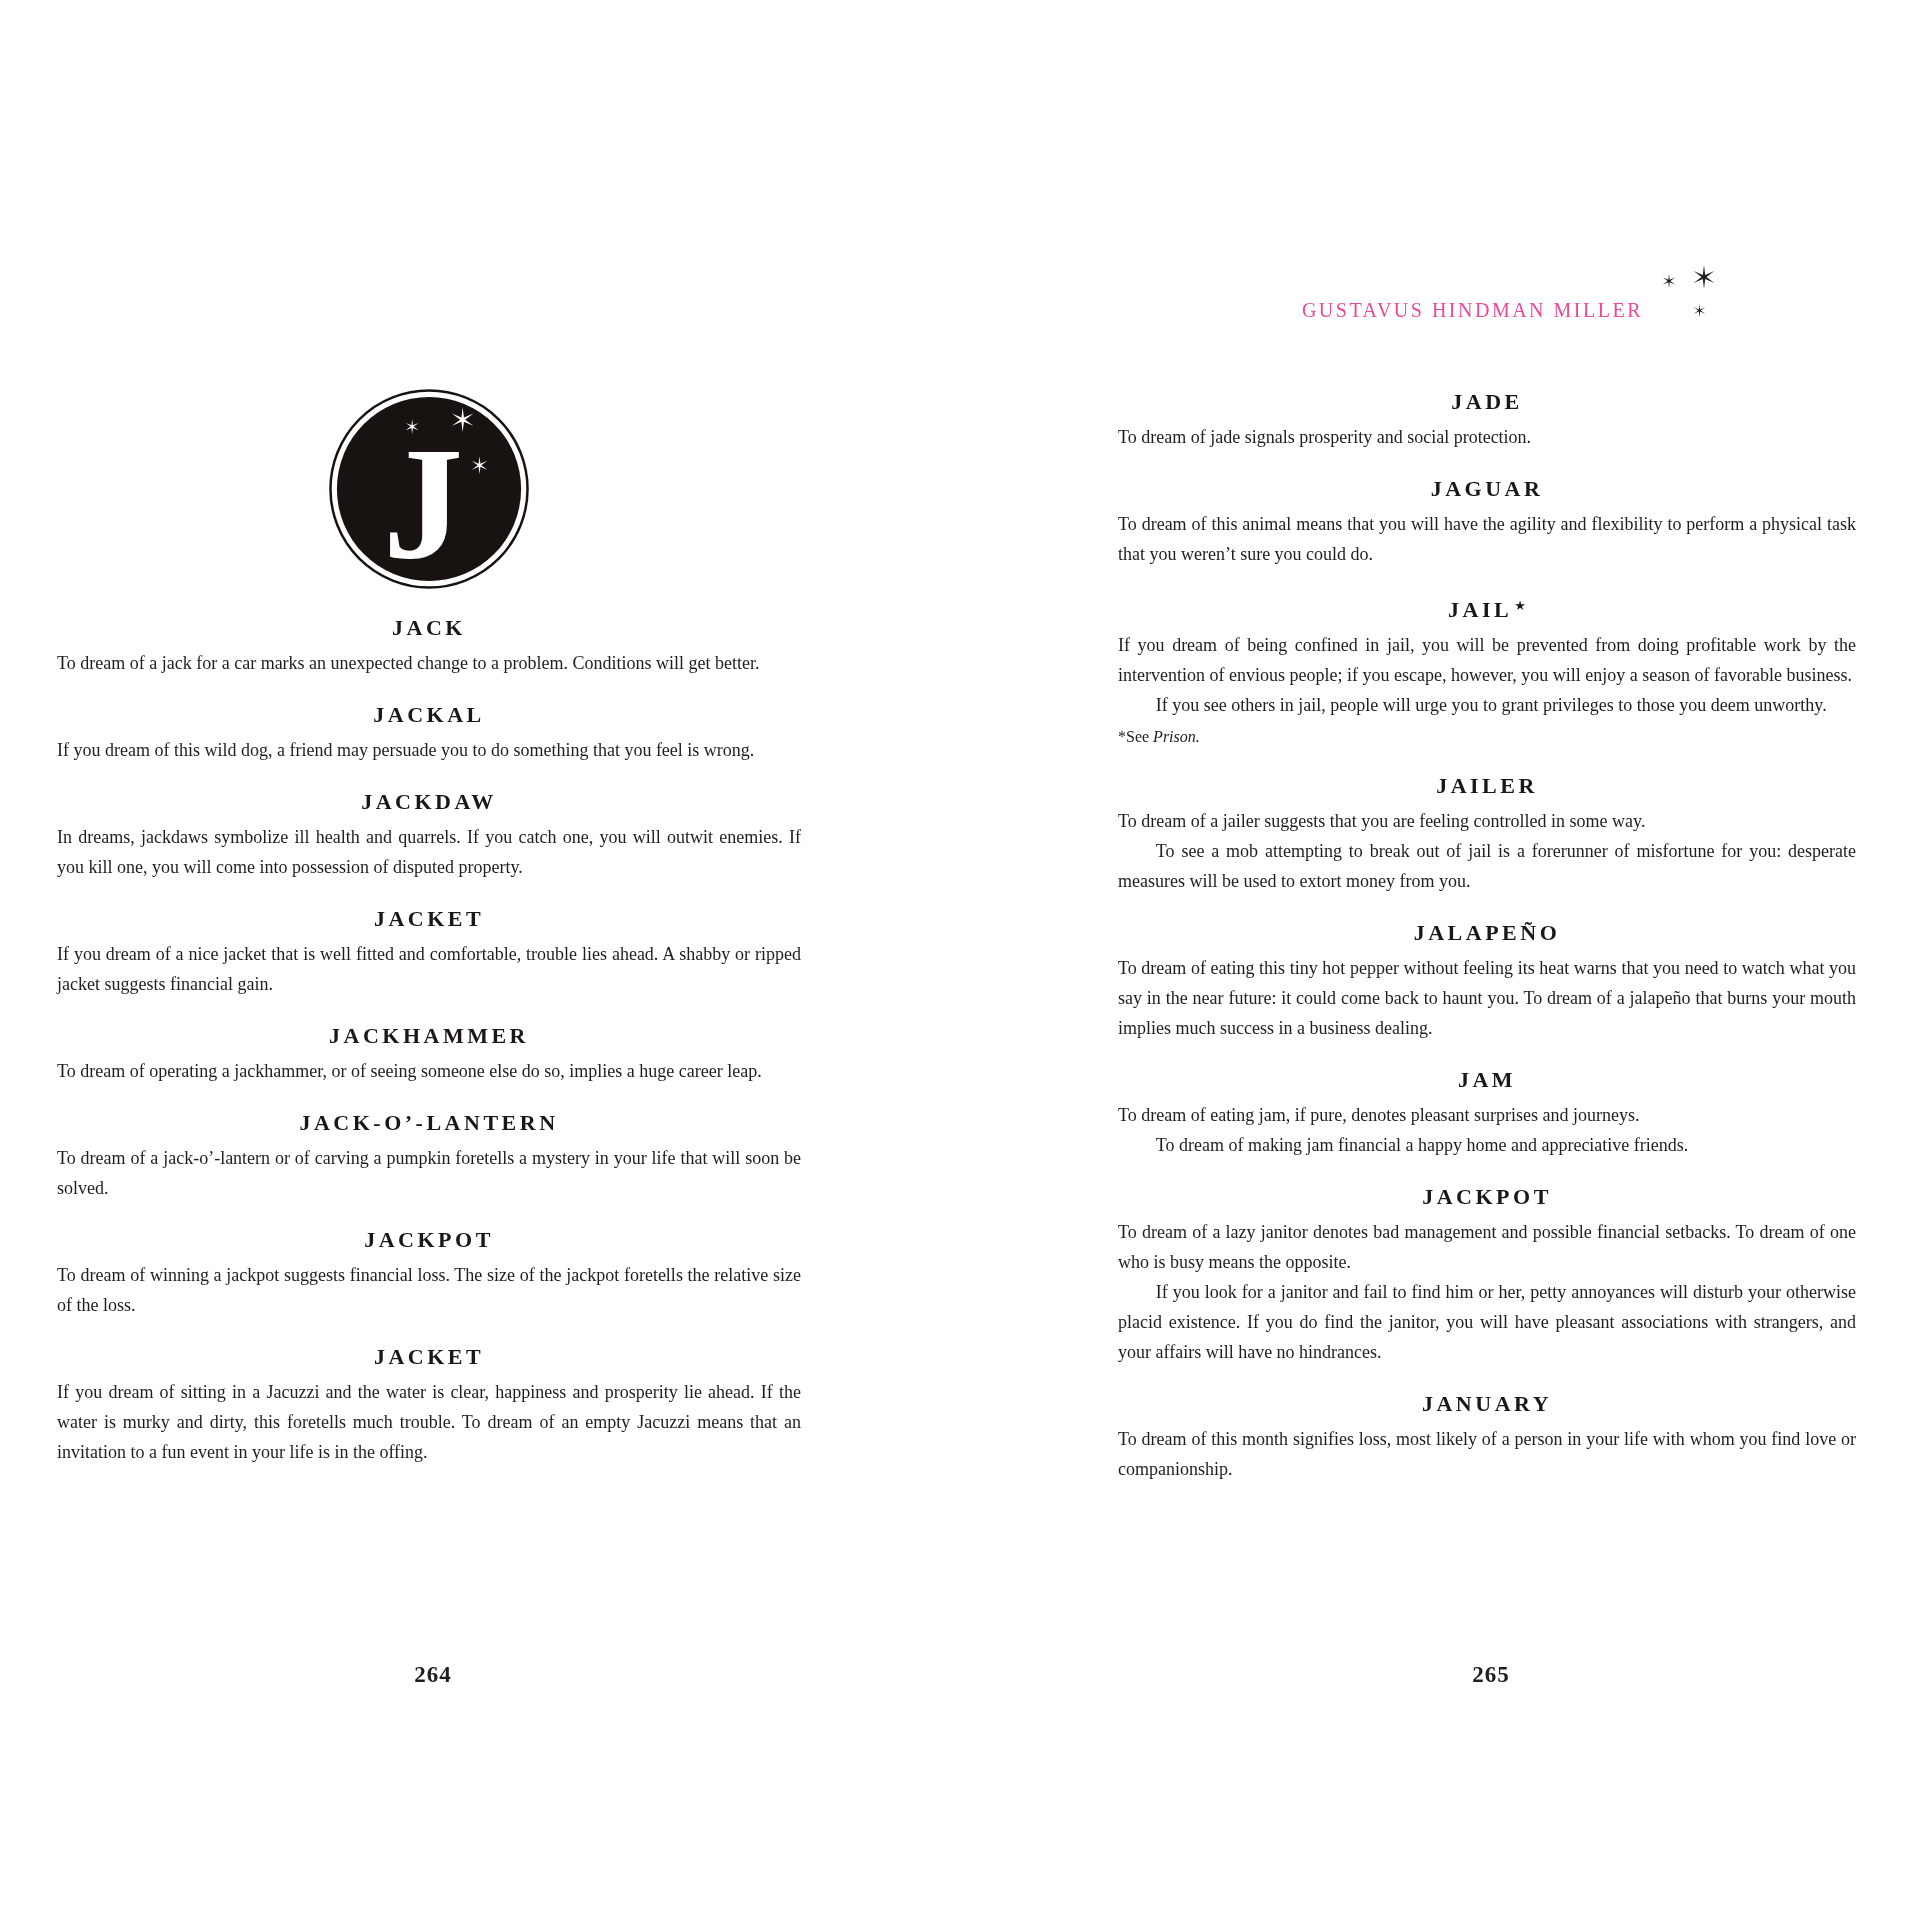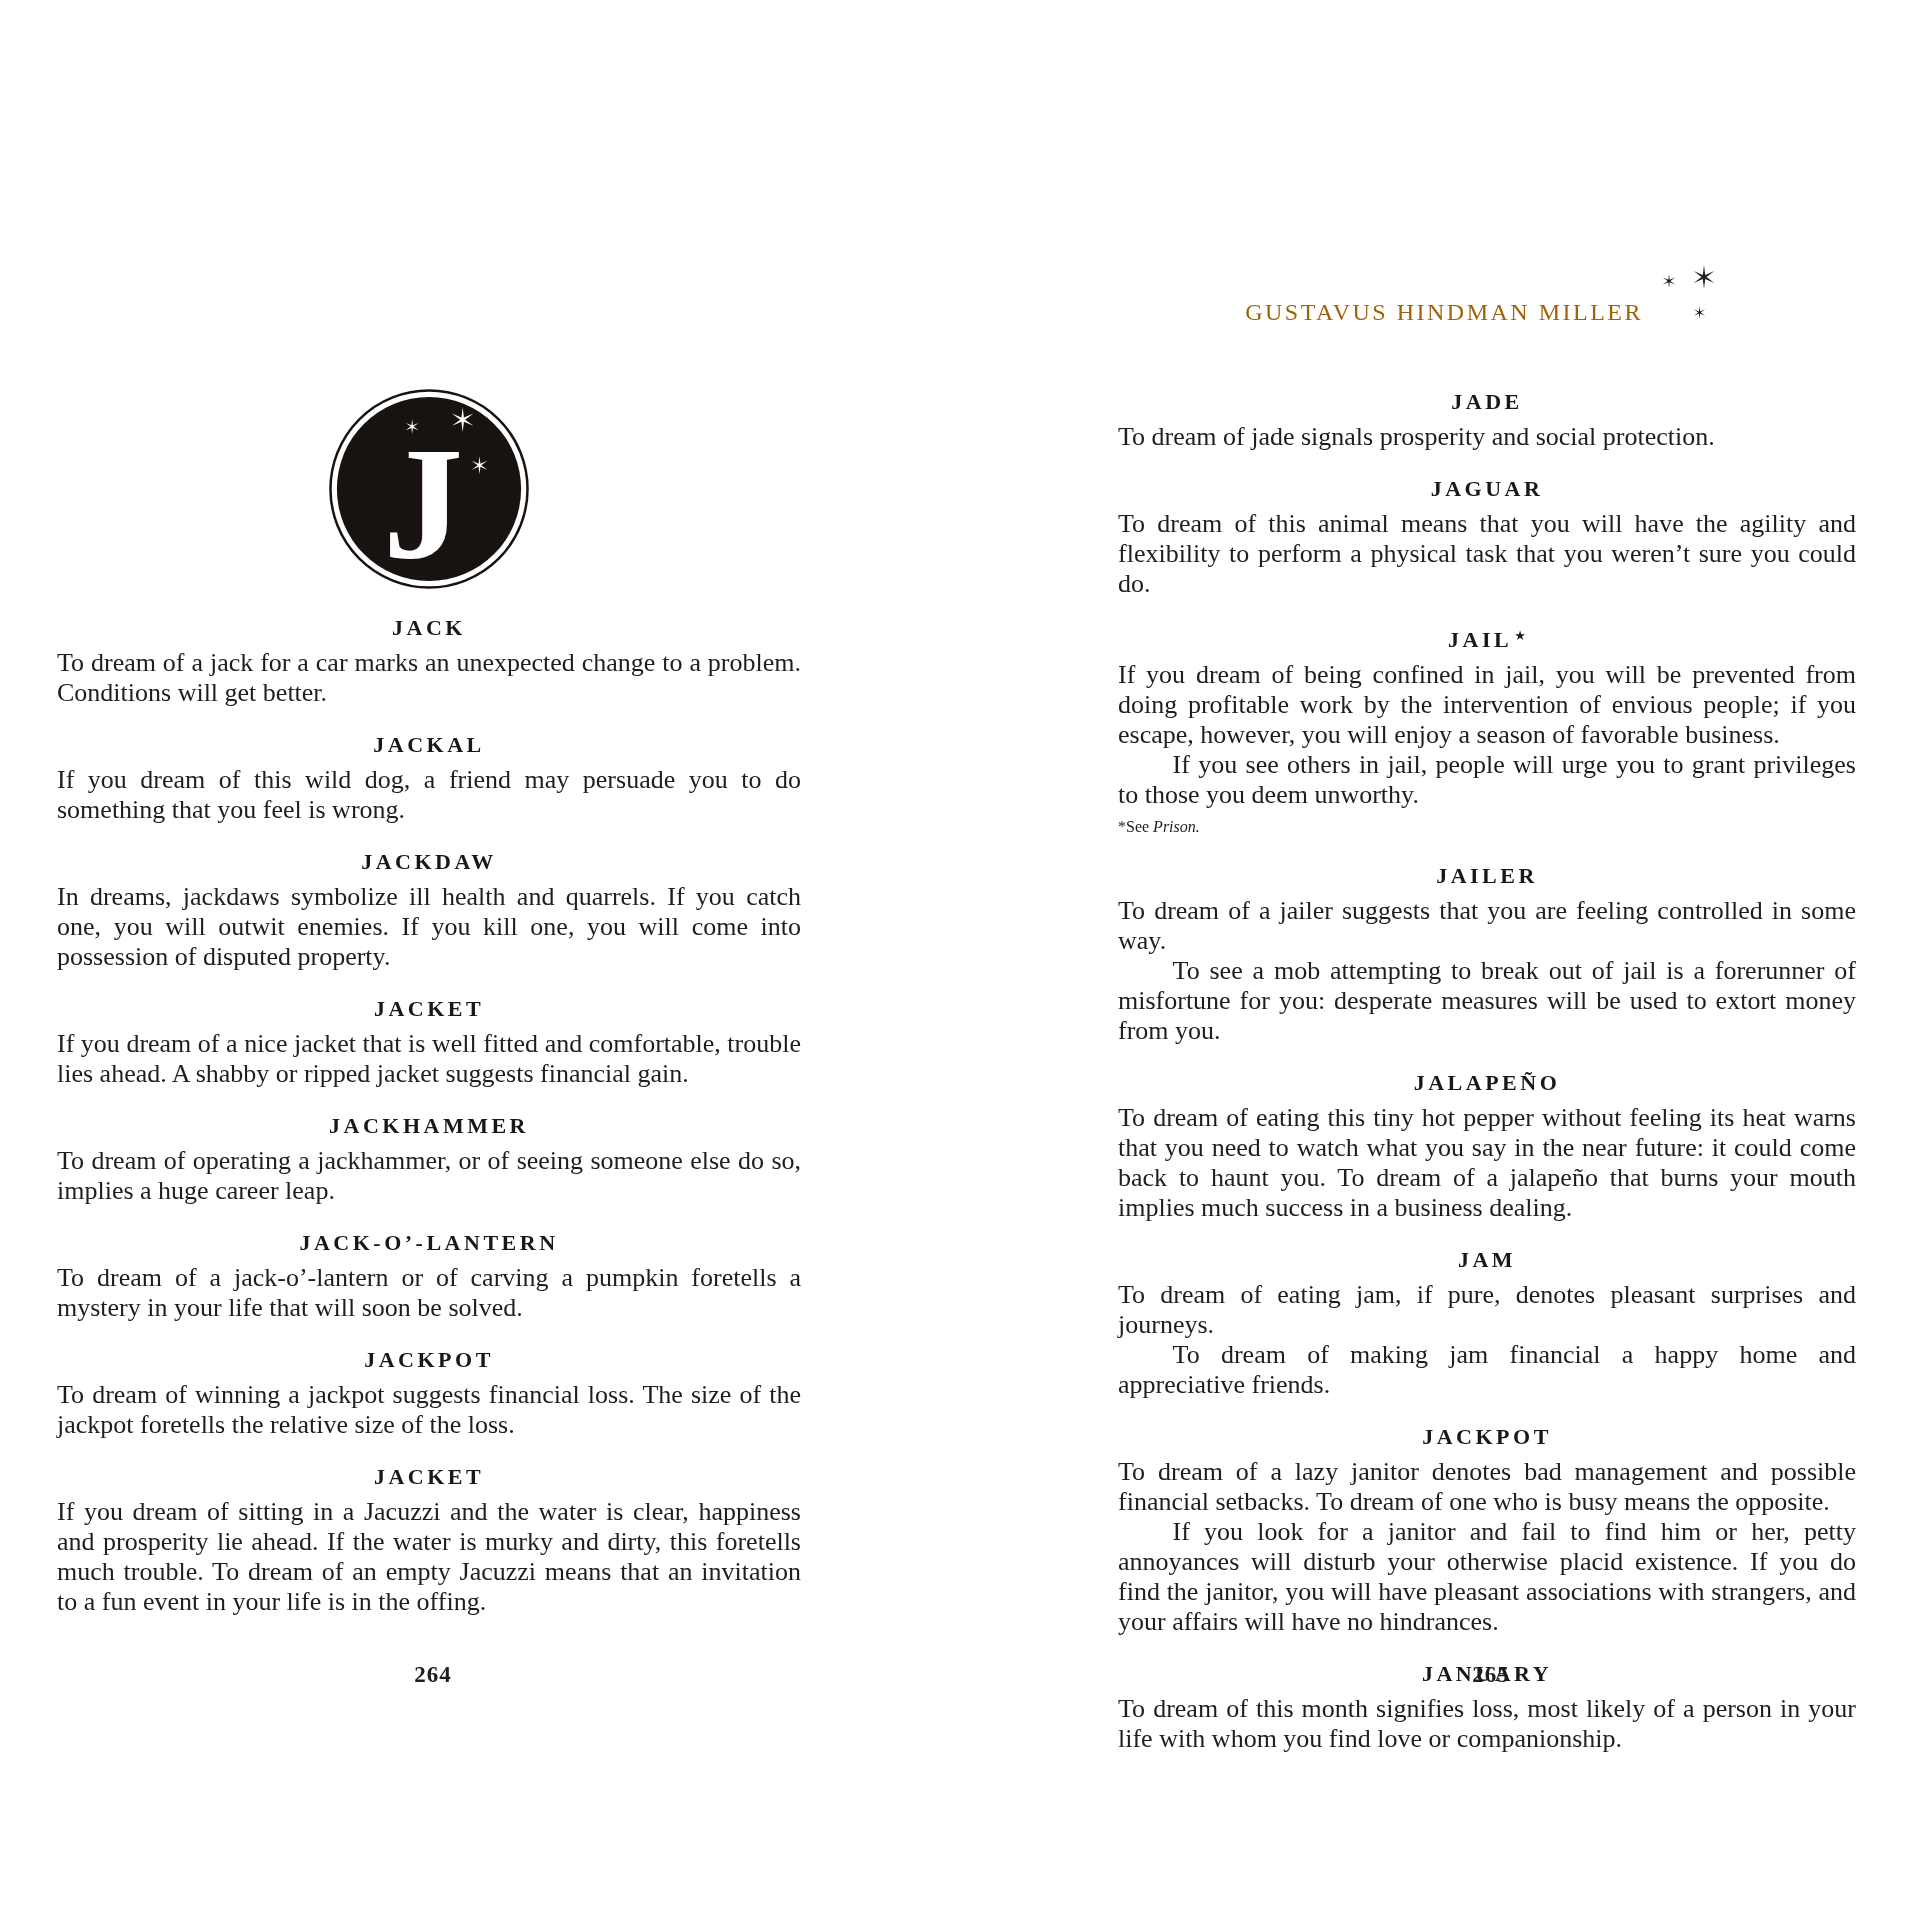--- a/index.html
+++ b/index.html
@@ -26,38 +26,38 @@
   .entry { margin:0; }
   .term {
     margin:22px 0 5px 0; font-size:22px; line-height:30px; font-weight:bold;
     letter-spacing:3.5px; text-align:center; color:#1b1714;
   }
   .term-marker {
     font-family:"DejaVu Sans",sans-serif; font-size:13px; letter-spacing:0;
     vertical-align:7px; margin-left:2px;
   }
   .body-para {
-    margin:0; font-size:26px; line-height:30px; text-align:justify;
+    margin:0; font-size:18px; line-height:30px; text-align:justify;
     text-justify:inter-word;
   }
   .body-para + .body-para { text-indent:2.1em; }
   .footnote { margin:5px 0 0 0; font-size:16px; line-height:24px; }
   .footnote .fn-prefix { margin-right:0.25em; }
 
   .page-number {
     position:absolute; top:1634px; left:8px; right:0; text-align:center;
     font-size:23px; font-weight:bold; letter-spacing:1px;
   }
 
   
   .running-header-row {
     position:absolute; top:299px; right:221px;
     display:flex; align-items:center;
   }
-  .running-header { font-size:24px; letter-spacing:2.5px; color:#a16207; }
+  .running-header { font-size:20px; letter-spacing:2.5px; color:#ec4899; }
   .header-inline-star { margin-left:50px; display:block; }
   .header-star-small { position:absolute; top:274px; left:1662px; }
   .header-star-large { position:absolute; top:265px; left:1692px; }
   .star-ink { fill:#211d1a; }
 </style>
 </head>
 <body>
 
 <div class="page">
 

